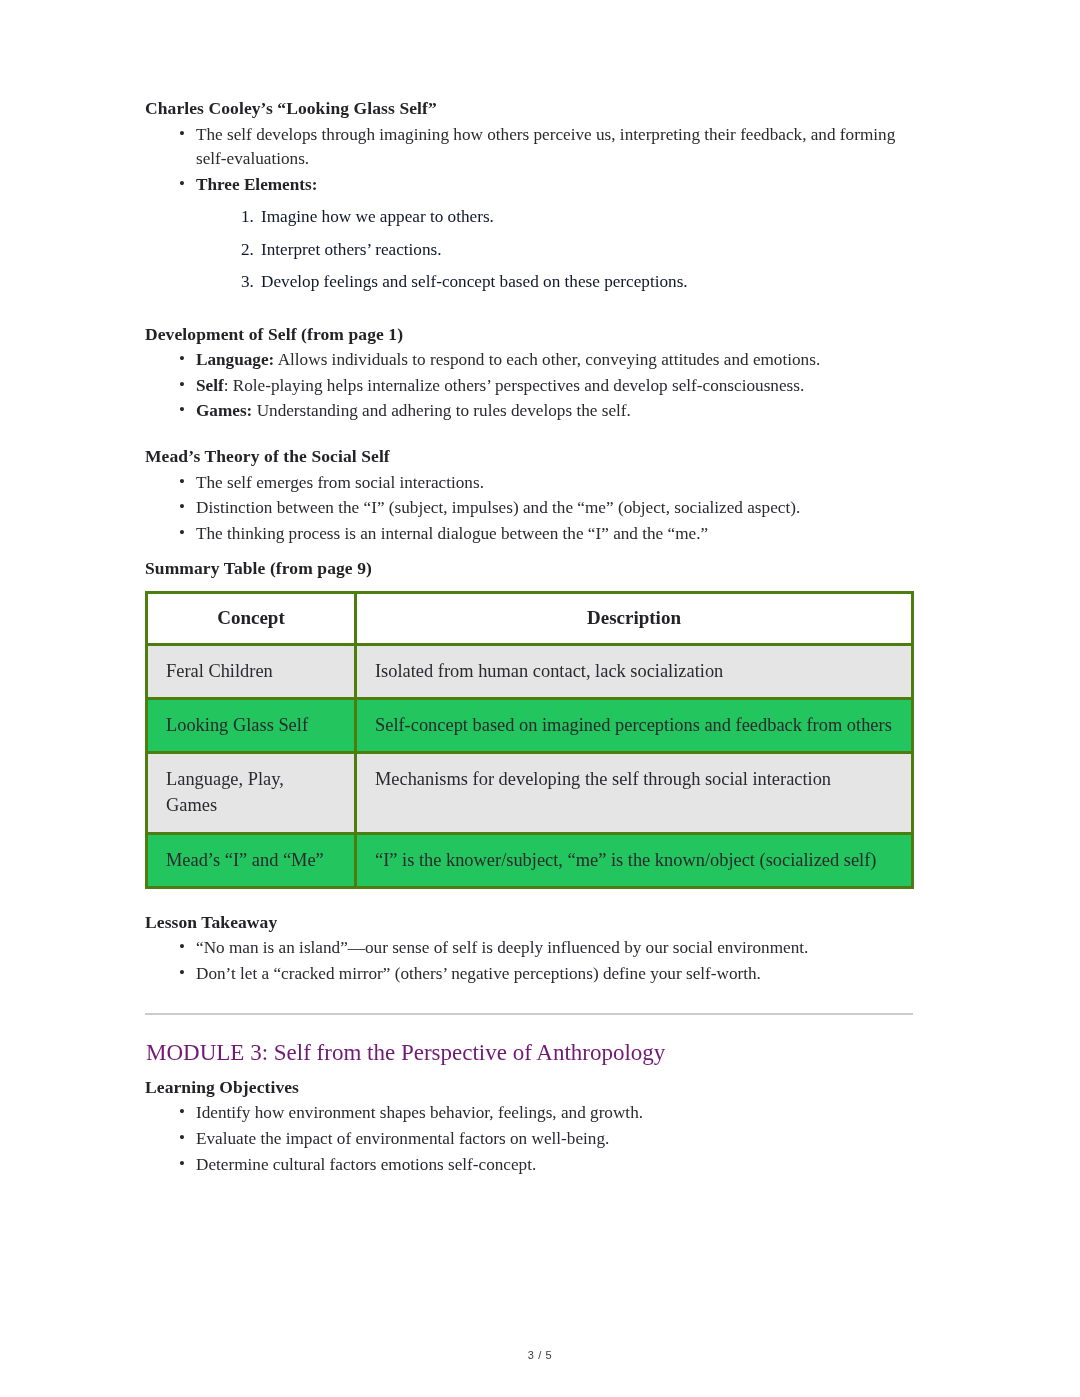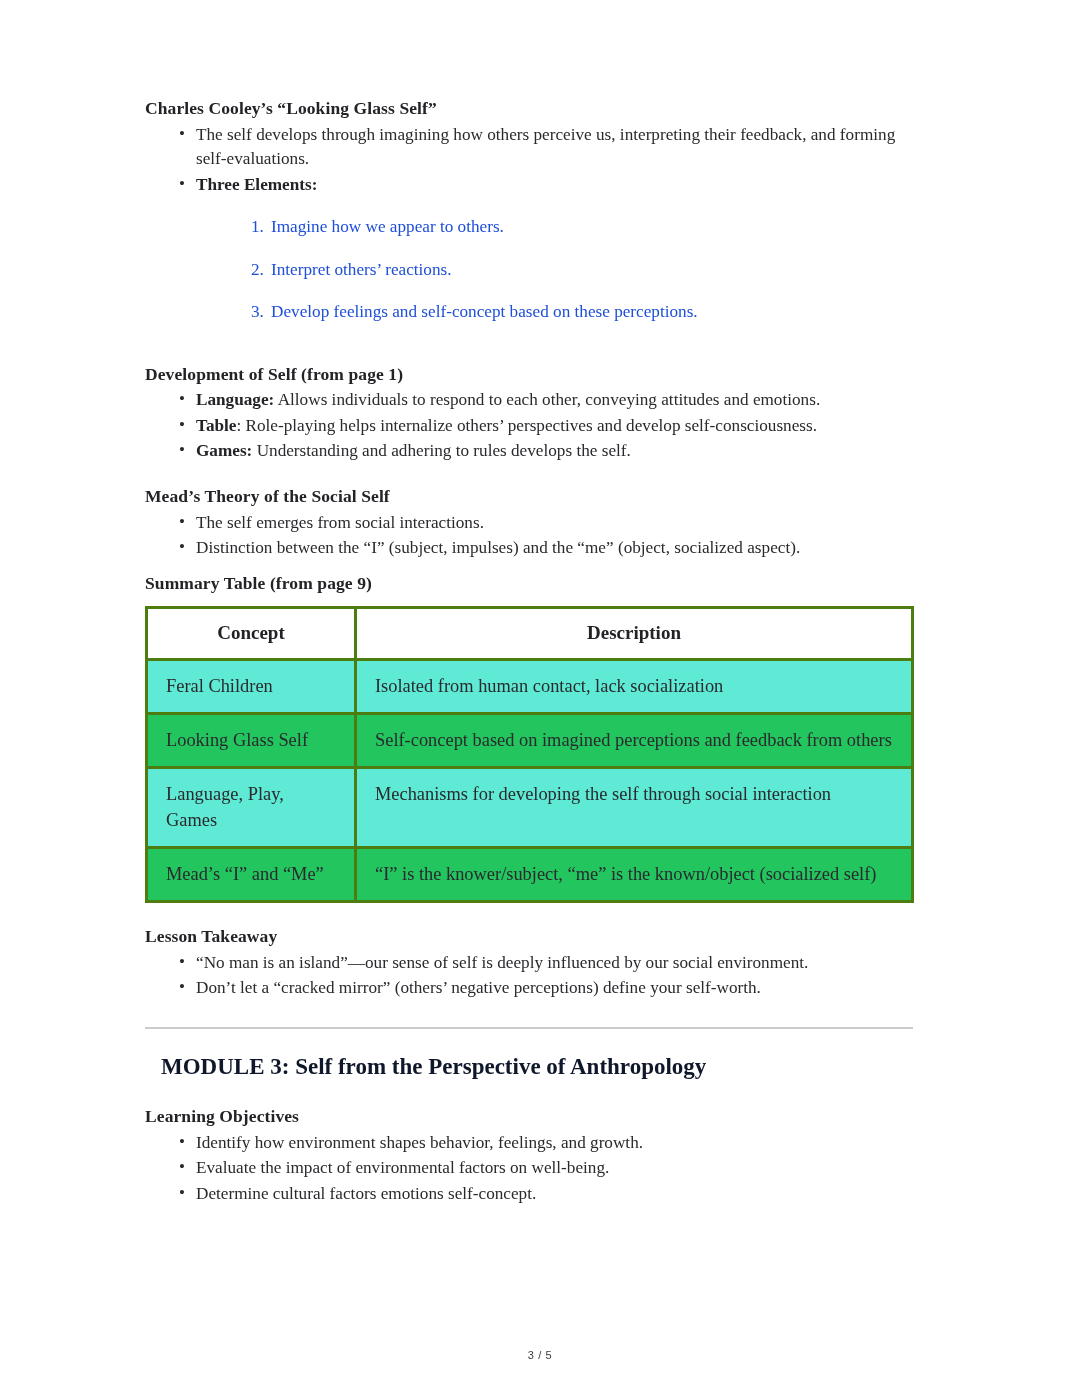--- a/index.html
+++ b/index.html
@@ -27,25 +27,25 @@
     font-size: 17.5px;
     font-weight: bold;
     margin: 0;
     padding: 0;
     line-height: 1.35;
     letter-spacing: 0.1px;
     color: #232327;
   }
   .module-head {
     font-size: 23px;
-    font-weight: bold;
-    margin: 16px;
+    font-weight: normal;
+    margin: 1px;
     padding: 0;
     line-height: 1.4;
-    color: #0f172a;
+    color: #701a75;
   }
   .gap-sec { height: 20px; }
   .gap-sm  { height: 10px; }
 
   
   ul.bul {
     list-style: none;
     margin: 2px 0 0 0;
     padding: 0;
   }
@@ -69,22 +69,22 @@
     list-style: none;
     margin: 0;
     padding: 0;
     counter-reset: numitem;
   }
   ol.num > li {
     position: relative;
     padding-left: 108px;
     font-size: 17.2px;
     line-height: 1.42;
-    margin: 18px;
-    color: #1d4ed8;
+    margin: 8px;
+    color: #0f172a;
   }
   ol.num > li::before {
     counter-increment: numitem;
     content: counter(numitem) ".";
     position: absolute;
     left: 88px;
     top: 0;
   }
   b, strong { font-weight: bold; color: #232327; }
 
@@ -109,21 +109,21 @@
     font-weight: bold;
     padding: 13px 10px 14px 10px;
     background: #ffffff;
     color: #232327;
   }
   table.summary td {
     text-align: left;
     font-size: 18.4px;
     line-height: 1.42;
     padding: 12px 16px 13px 18px;
-    background: #5eead4;
+    background: #e5e5e5;
   }
   table.summary tr.alt td { background: #22c55e; }
 
   
   hr.sep {
     border: none;
     border-top: 2px solid #c9cbcf;
     margin: 26px 0 22px 0;
     width: 768px;
   }
@@ -160,32 +160,33 @@
       <li>Develop feelings and self-concept based on these perceptions.</li>
     </ol>
   </section>
 
   <div class="gap-sec"></div>
 
   <section>
     <h3 class="sec-head">Development of Self (from page 1)</h3>
     <ul class="bul">
       <li><b>Language:</b><span> Allows individuals to respond to each other, conveying attitudes and emotions.</span></li>
-      <li><b>Table</b><span>: Role-playing helps internalize others’ perspectives and develop self-consciousness.</span></li>
+      <li><b>Self</b><span>: Role-playing helps internalize others’ perspectives and develop self-consciousness.</span></li>
       <li><b>Games:</b><span> Understanding and adhering to rules develops the self.</span></li>
     </ul>
   </section>
 
   <div class="gap-sec"></div>
 
   <section>
     <h3 class="sec-head">Mead’s Theory of the Social Self</h3>
     <ul class="bul">
       <li>The self emerges from social interactions.</li>
       <li>Distinction between the “I” (subject, impulses) and the “me” (object, socialized aspect).</li>
+      <li>The thinking process is an internal dialogue between the “I” and the “me.”</li>
     </ul>
   </section>
 
   <div class="gap-sm"></div>
 
   <section>
     <h3 class="sec-head">Summary Table (from page 9)</h3>
     <table class="summary">
       <colgroup>
           <col class="c1">

